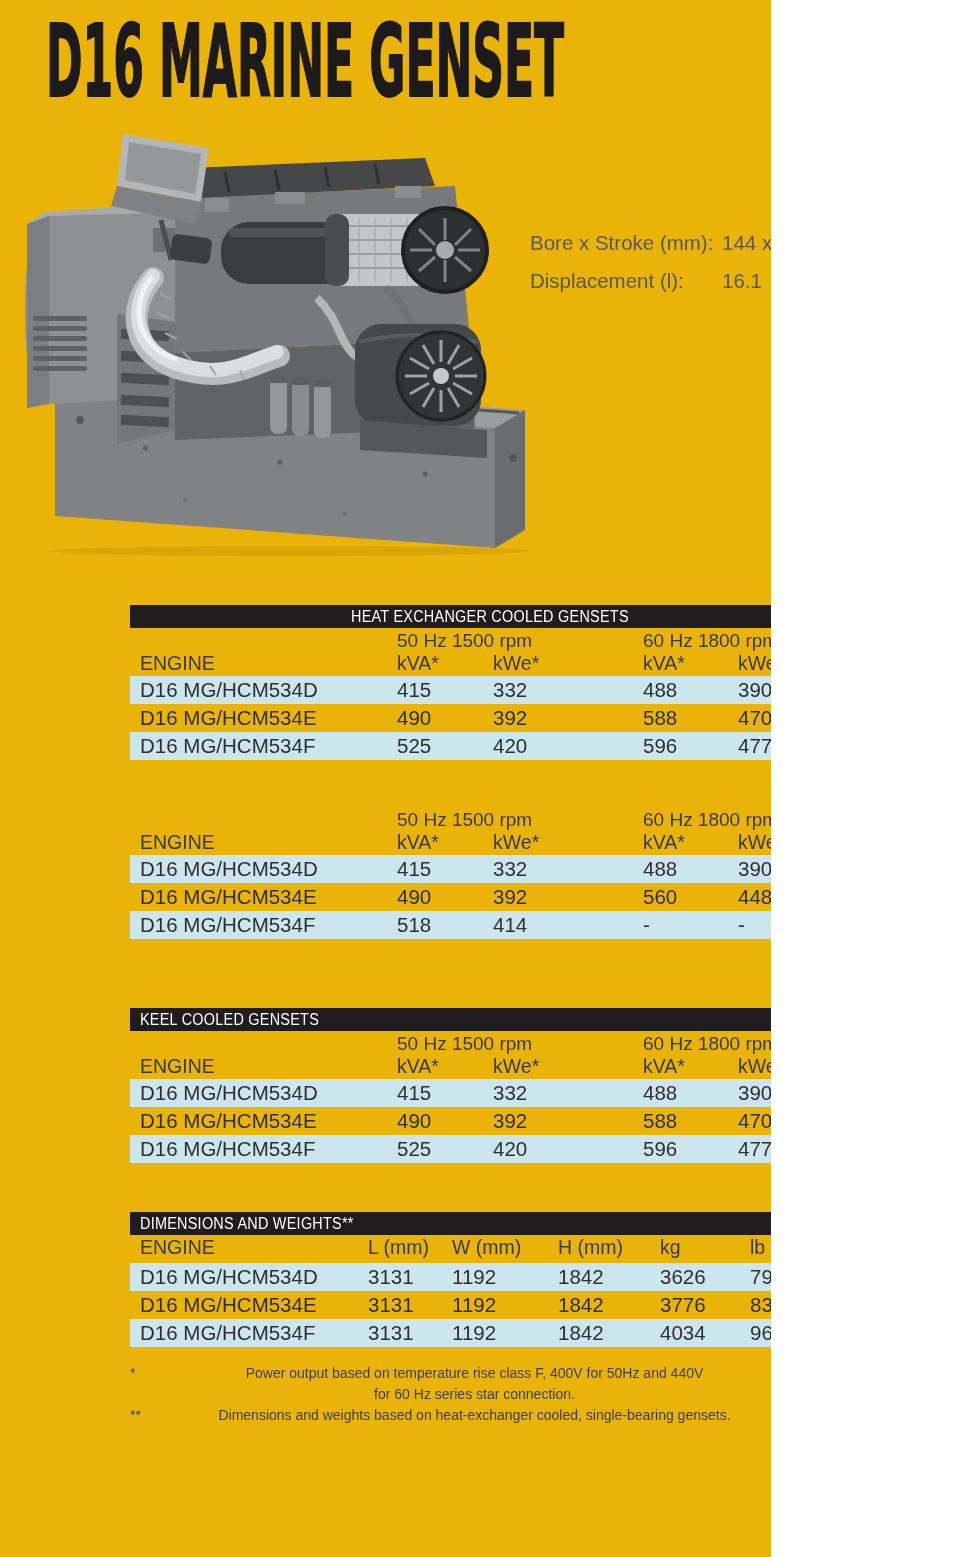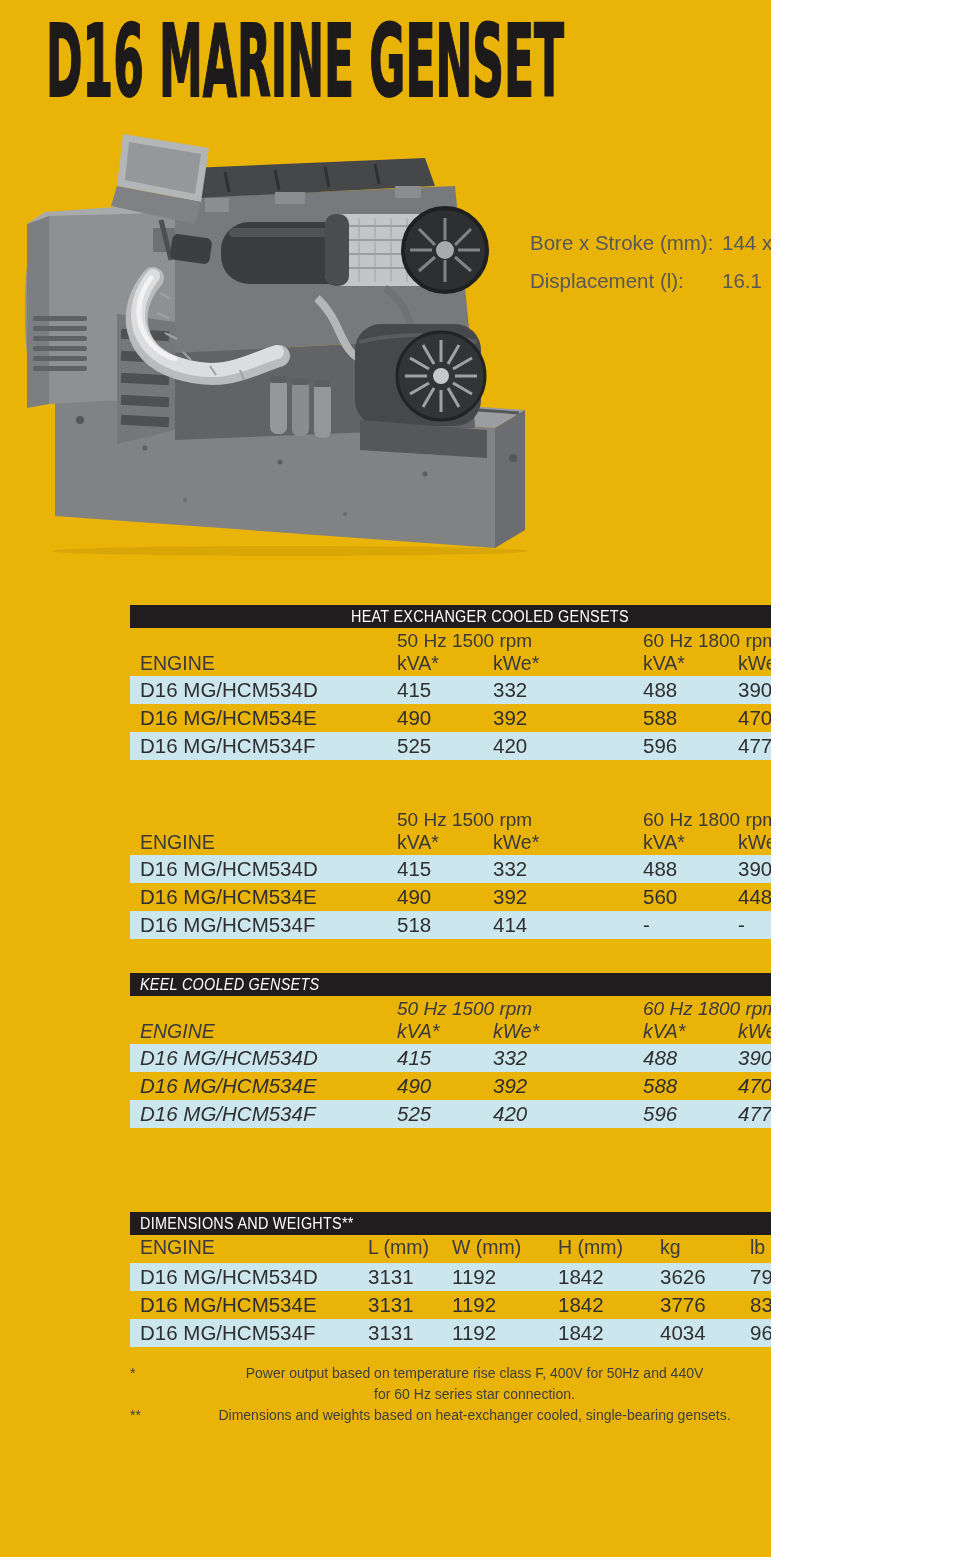--- a/index.html
+++ b/index.html
@@ -16,21 +16,21 @@
 
   .hero-img { position:absolute; left:25px; top:128px; width:516px; height:428px; }
 
   .desc { position:absolute; left:530px; top:217px; width:370px; color:#57585a; }
   .desc p { font-size:20.5px; line-height:31px; white-space:pre-line; }
   .spec { display:flex; font-size:20.5px; line-height:24px; margin-top:14px; }
   .spec:first-of-type { margin-top:14px; }
   .spec .lbl { width:192px; flex:0 0 192px; }
 
   .ptable { position:absolute; left:130px; width:740px; }
-  .pt1 { top:605px;text-align:center; } .pt2 { top:807px; } .pt3 { top:973px;font-style:italic; } .dims { top:1212px; }
+  .pt1 { top:605px;text-align:center; } .pt2 { top:807px; } .pt3 { top:1008px; } .dims { top:1212px; }
 
   .bar { height:23px; background:var(--bar-bg,#211d1e); color:#fff;
          font-size:16px; line-height:23px; padding-left:10px; white-space:nowrap; }
   .bar span { display:inline-block; transform:scaleX(.9); transform-origin:0 50%; letter-spacing:.3px; }
 
   .freqrow { position:relative; height:25px; }
   .freqrow span { position:absolute; bottom:1px; font-size:19px; color:#3a3a3c; white-space:nowrap; }
   .hdrrow { position:relative; height:23px; }
   .hdrrow span { position:absolute; bottom:1px; font-size:19.5px; color:#3a3a3c; white-space:nowrap; }
   .dims .hdrrow { height:28px; }

